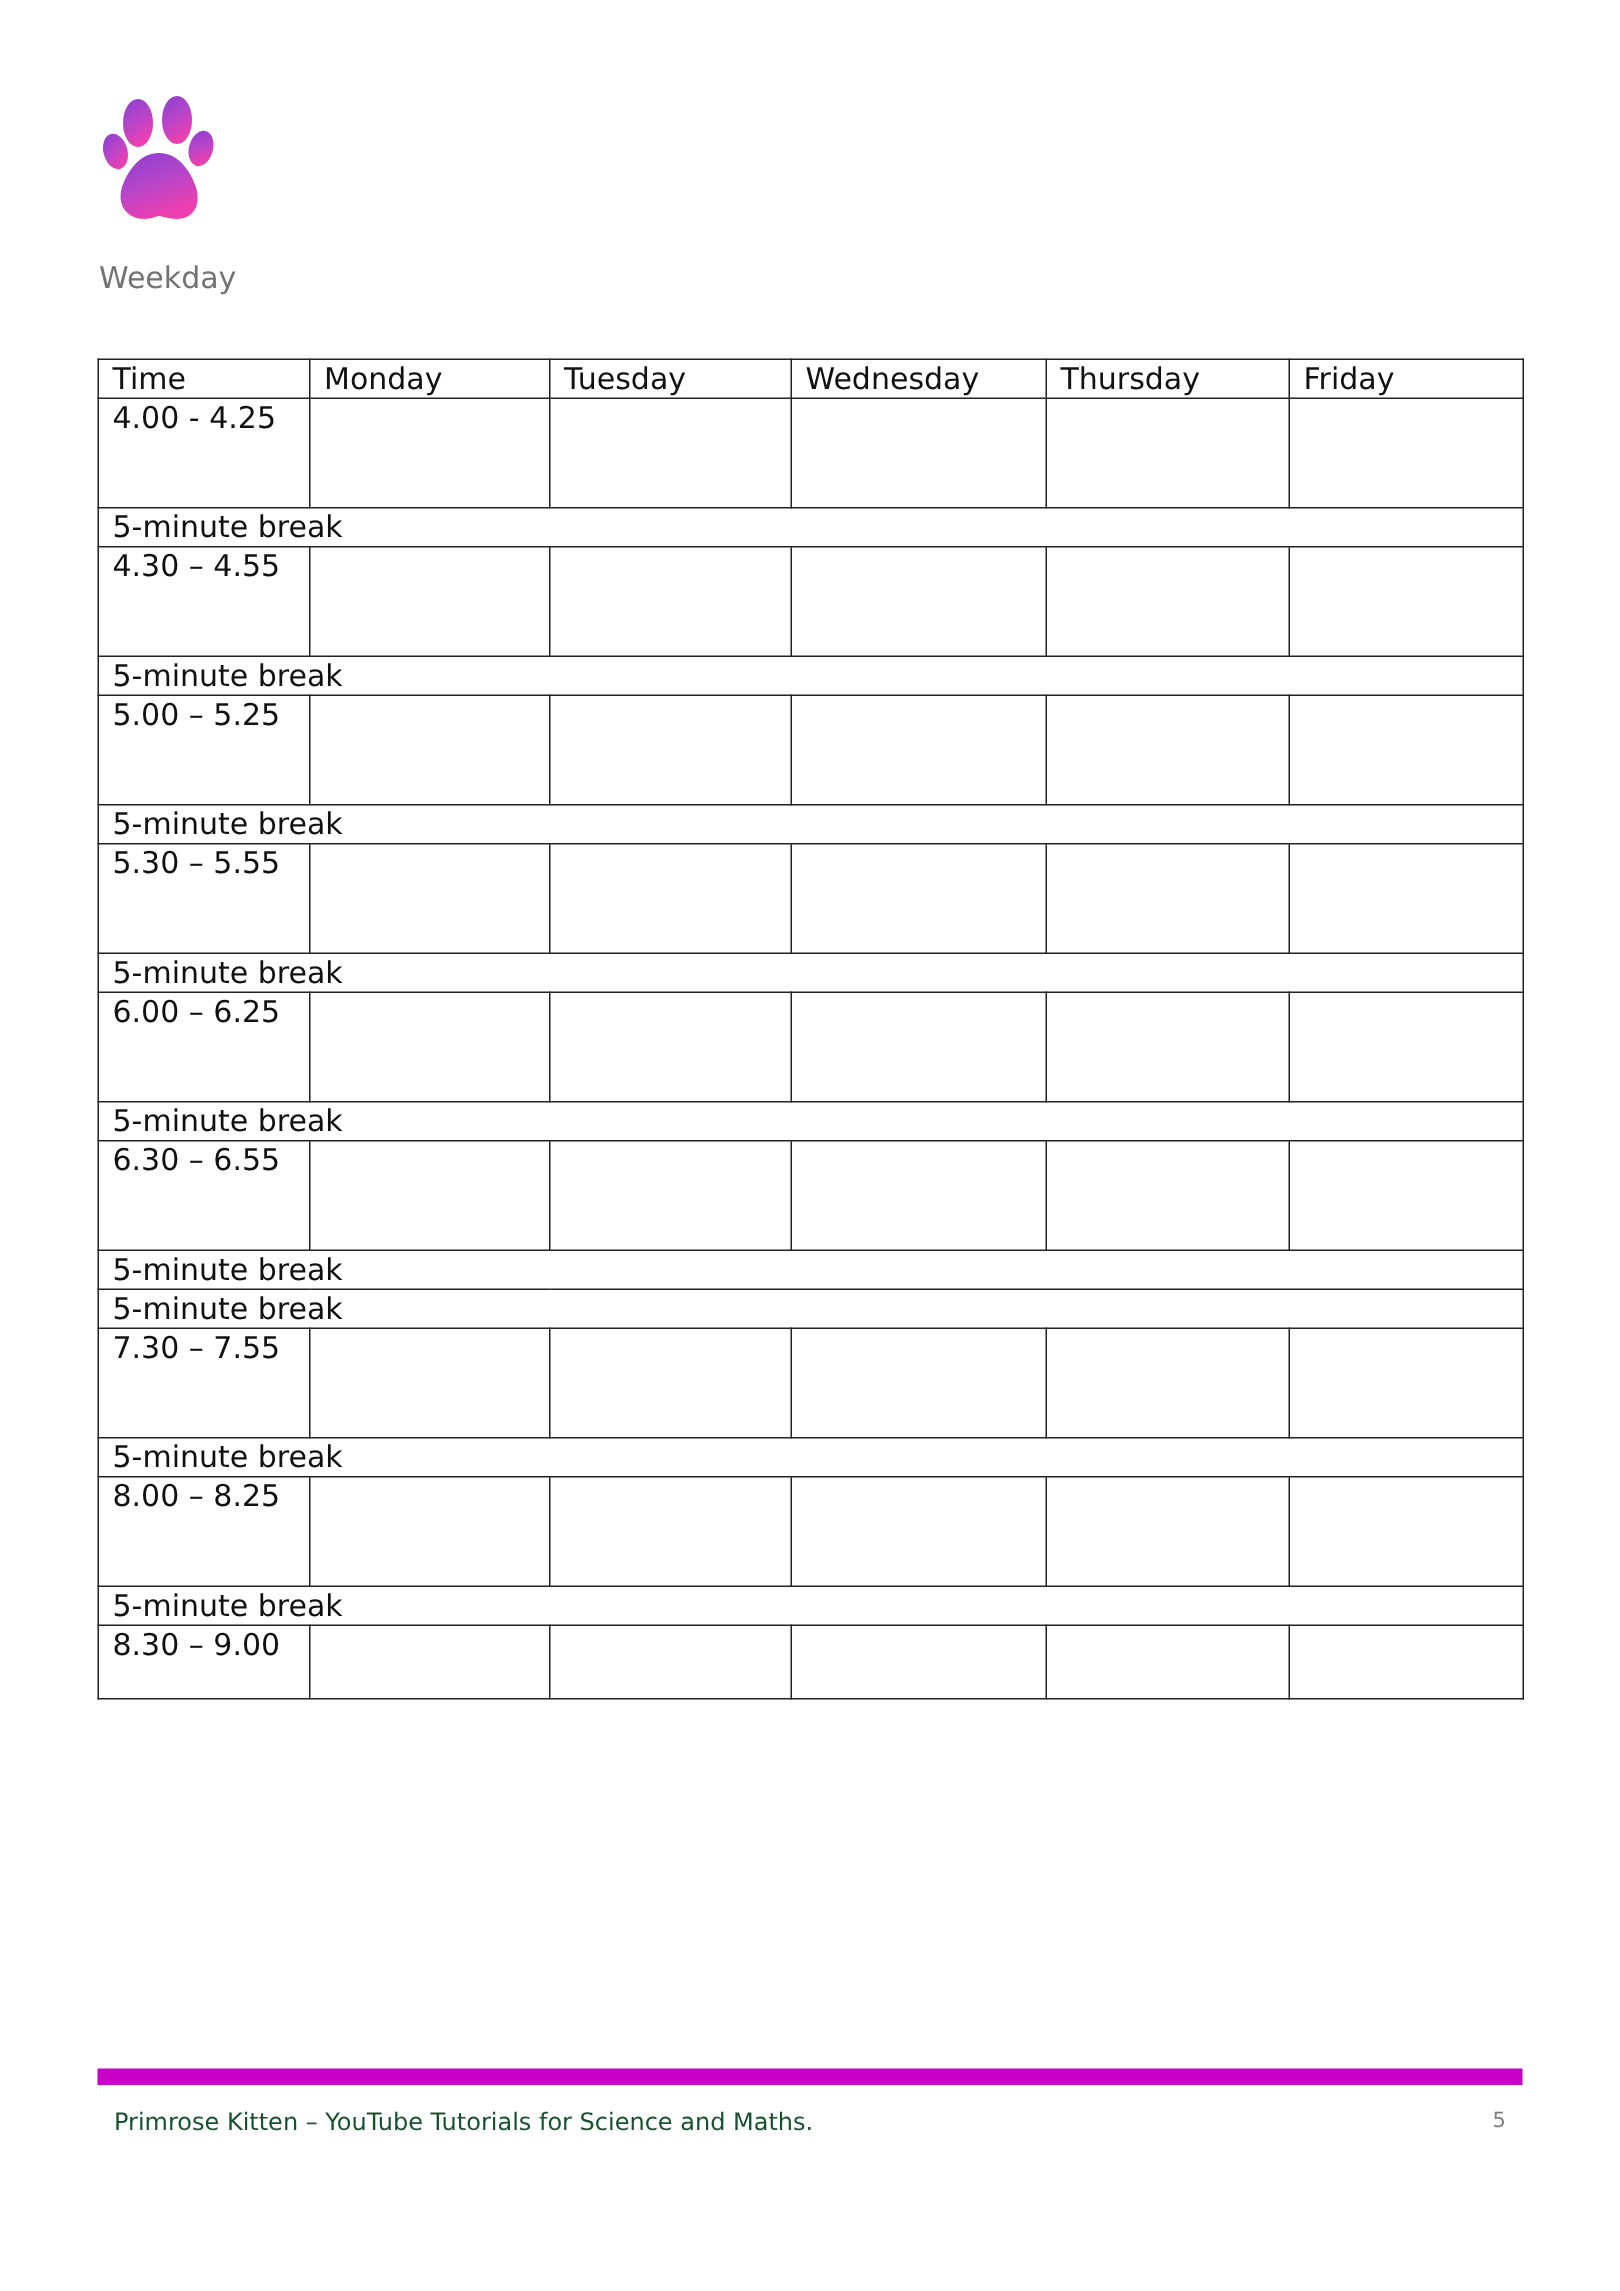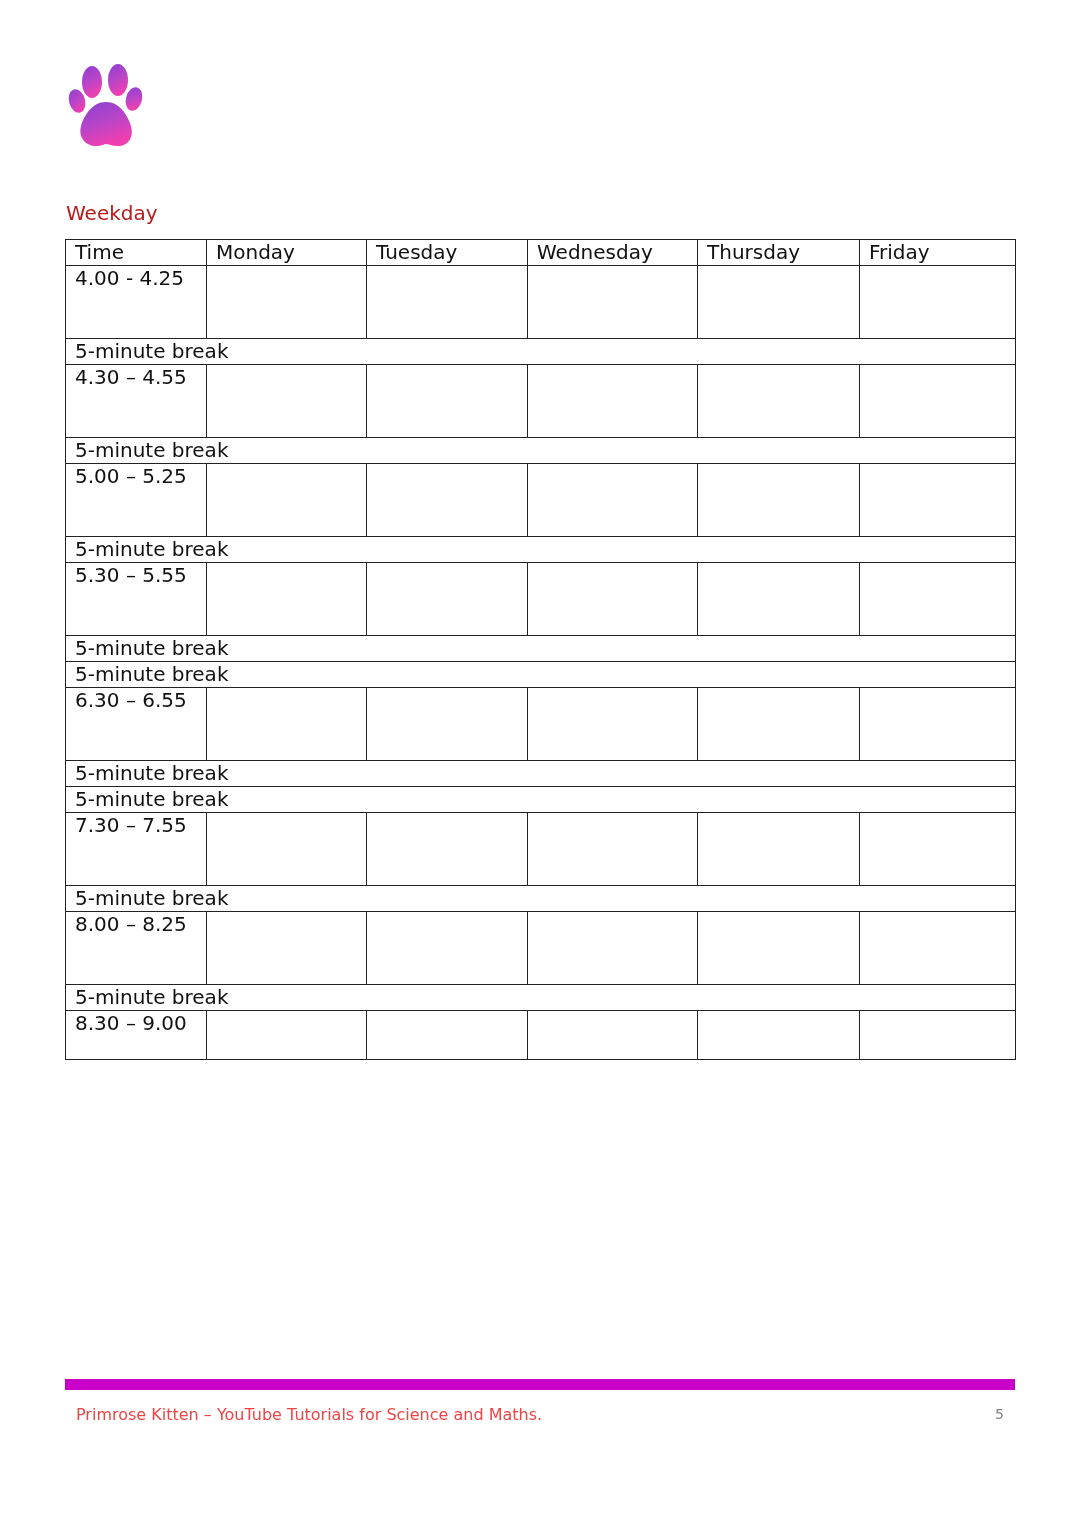--- a/index.html
+++ b/index.html
@@ -1,30 +1,30 @@
 <!DOCTYPE html>
 <html><head>
 <meta charset="utf-8">
 <style>
   html, body { margin: 0; padding: 0; background: #ffffff; }
   body { width: 1080px; height: 1527px; position: relative; overflow: hidden;
          font-family: "DejaVu Sans", sans-serif; color: #111; }
   .logo { position: absolute; left: 66px; top: 62px; width: 80px; height: 88px; }
-  .heading { position: absolute; left: 66px; top: 173px; font-size: 20px; color: #b91c1c; margin-top: 28px; }
+  .heading { position: absolute; left: 66px; top: 173px; font-size: 20px; color: #737373; }
   table.schedule { position: absolute; left: 65px; top: 239px; width: 950px;
                    border-collapse: collapse; table-layout: fixed; padding-left: 32px; }
   table.schedule td, table.schedule th {
     border: 1.5px solid #222; padding: 0 0 0 9px; vertical-align: top;
     font-size: 20px; font-weight: normal; text-align: left; line-height: 25px; }
   tr.header-row th { height: 24px; }
   tr.slot-row td { height: 72px; }
   tr.slot-row.last td { height: 48px; }
   tr.break-row td { height: 24px; }
   .footer-bar { position: absolute; left: 65px; top: 1379px; width: 950px; height: 11px; background: #c800c8; }
-  .footer-text { position: absolute; left: 76px; top: 1405px; font-size: 16px; color: #ef4444; }
+  .footer-text { position: absolute; left: 76px; top: 1405px; font-size: 16px; color: #14532d; }
   .footer-page { position: absolute; left: 995px; top: 1406px; font-size: 14px; color: #7f7f7f; }
 </style>
 </head>
 <body>
 
 <div class="logo">
   <svg width="80" height="88" viewBox="0 0 80 88">
     <defs>
       <linearGradient id="pg" x1="0" y1="0" x2="0.4" y2="1">
         <stop offset="0" stop-color="#8a3fd1"></stop>
@@ -99,20 +99,28 @@
         <td>5.30 – 5.55</td>
         <td></td>
         <td></td>
         <td></td>
         <td></td>
         <td></td>
       </tr>
       <tr class="break-row">
         <td colspan="6">5-minute break</td>
       </tr>
+      <tr class="slot-row">
+        <td>6.00 – 6.25</td>
+        <td></td>
+        <td></td>
+        <td></td>
+        <td></td>
+        <td></td>
+      </tr>
       <tr class="break-row">
         <td colspan="6">5-minute break</td>
       </tr>
       <tr class="slot-row">
         <td>6.30 – 6.55</td>
         <td></td>
         <td></td>
         <td></td>
         <td></td>
         <td></td>

